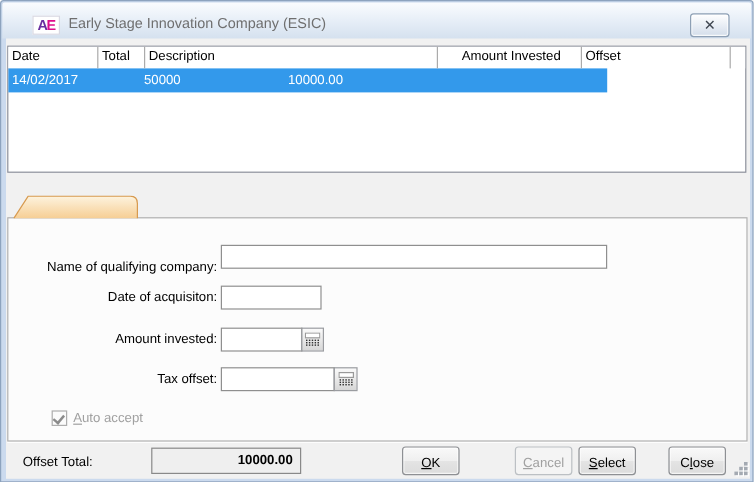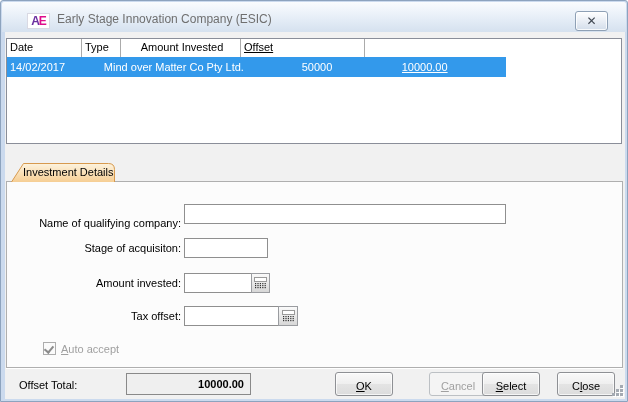--- a/index.html
+++ b/index.html
@@ -26,21 +26,21 @@
 
   .client { position:absolute; left:4px; top:31px; width:620px; height:367px; background:#F1F1F1; }
 
   
   .grid { position:absolute; left:5px; top:37px; width:616px; height:106px;
     background:#fff; border:1px solid #8A8E99; }
   .grid-header { display:flex; height:18px; background:#fff; }
   .gh { padding:2px 0 0 3px; white-space:nowrap; overflow:hidden; }
   .gh + .gh { border-left:1px solid #ABABAB; }
   .c-date{width:74px;} .c-type{width:39px;} .c-desc{width:244px;}
-  .c-amt{width:120px;text-align:center;} .c-off{width:124px;text-decoration:underline;} .c-fill{flex:1;}
+  .c-amt{width:120px;text-align:center;} .c-off{width:124px;} .c-fill{flex:1;}
   .grid-row { display:flex; height:20px; width:499px; background:#3399EB; color:#fff; }
   .gc { padding:4px 0 0 3px; white-space:nowrap; overflow:hidden; }
   .gc.num { text-align:left; padding-left:0; }
   .gc.c-amt { padding-right:8px; } .gc.c-off { padding-right:14px; }
 
   
   .panel { position:absolute; left:5px; top:180px; width:617px; height:187px;
     background:#FCFCFC; border:1px solid #AFAFAF; box-shadow:0 1px 0 #FFFFFF; }
   .tab { position:absolute; left:10px; top:162px; width:104px; height:19px; }
   .tab-label { position:absolute; left:22px; top:165px; color:#000; }
@@ -57,21 +57,21 @@
     background:#FBFBFB; border:1px solid #ADADAD; }
   .checkbox::after { content:""; position:absolute; left:2px; top:1px; width:4px; height:7px;
     border-right:2px solid #8B8B8B; border-bottom:2px solid #8B8B8B; transform:rotate(40deg); }
   .cb-label { position:absolute; left:60px; top:342px; color:#A0A0A0; }
 
   
   .footer-label { position:absolute; left:18px; top:378px; }
   .total-box { position:absolute; left:125px; top:372px; width:125px; height:22px;
     background:#EFEFEF; border:1px solid #898989; text-align:right;
     padding:4px 6px 0 0; font-weight:bold; }
-  .btn { position:absolute; top:371px; width:58px; height:24px;
+  .btn { position:absolute; top:371px; width:48px; height:24px;
     border:1px solid #8E9094; border-radius:3px;
     background:linear-gradient(180deg,#F9F9F9 0%,#EFEFEF 50%,#E4E4E4 51%,#DCDCDC 100%);
     box-shadow:inset 0 0 0 1px rgba(255,255,255,.7);
     font-family:inherit; font-size:11px; color:#000; text-align:center; padding-top:4px; }
   .btn.disabled { color:#A0A0A0; border-color:#BCC0C4;
     background:#F4F4F4; box-shadow:none; }
   .mn { text-decoration:underline; }
 
   .grip-shadow { position:absolute; right:3px; bottom:4px; width:3px; height:3px;
     background:#FFFFFF; box-shadow:0 0 0 0 #fff,-4px 0 #fff,0 -4px #fff,-8px 0 #fff,-4px -4px #fff,0 -8px #fff; }
@@ -92,52 +92,51 @@
     <div class="close-btn">
       <span>✕</span>
     </div>
   </div>
 
   <div class="client"></div>
 
   <div class="grid">
     <div class="grid-header">
       <div class="gh c-date">Date</div>
-      <div class="gh c-type">Type</div>
+      <div class="gh c-type">Total</div>
+      <div class="gh c-desc">Description</div>
       <div class="gh c-amt">Amount Invested</div>
       <div class="gh c-off">Offset</div>
       <div class="gh c-fill"></div>
     </div>
     <div class="grid-row">
       <div class="gc c-date">14/02/2017</div>
       <div class="gc c-type"></div>
-      <div class="gc c-desc">Mind over Matter Co Pty Ltd.</div>
       <div class="gc num c-amt">50000</div>
       <div class="gc num c-off">10000.00</div>
     </div>
   </div>
 
   <div class="panel"></div>
 
   <svg class="tab" width="104" height="19" viewBox="0 0 104 19">
     <defs>
       <linearGradient id="tabg" x1="0" y1="0" x2="0" y2="1">
         <stop offset="0" stop-color="#FDF3DE"></stop>
         <stop offset="1" stop-color="#F6CE94"></stop>
       </linearGradient>
     </defs>
     <path d="M0.5,19 L12.5,0.5 L97.5,0.5 Q103.5,0.5 103.5,6.5 L103.5,19 Z" fill="url(#tabg)"></path>
     <path d="M0.5,19 L12.5,0.5 L97.5,0.5 Q103.5,0.5 103.5,6.5 L103.5,19" fill="none" stroke="#D79A4F" stroke-width="1"></path>
   </svg>
-  <div class="tab-label">Investment Details</div>
 
   <div class="flabel" style="top:216px;">Name of qualifying company:</div>
   <input class="tbox" style="left: 183px; top: 203px; width: 322px;" value="">
 
-  <div class="flabel" style="top:241px;">Stage of acquisiton:</div>
+  <div class="flabel" style="top:241px;">Date of acquisiton:</div>
   <input class="tbox" style="left: 183px; top: 237px; width: 84px;" value="">
 
   <div class="flabel" style="top:276px;">Amount invested:</div>
   <input class="tbox" style="left: 183px; top: 272px; width: 68px;" value="">
   <button class="calc-btn" style="left:250px; top:272px; width:19px;">
     <svg width="13" height="12" viewBox="0 0 13 12">
       <rect x="0.5" y="0.5" width="12" height="4" fill="#FFFFFF" stroke="#9A9A9A"></rect>
       <g fill="#333333">
         <rect x="1" y="6" width="1.2" height="1.2"></rect>
           <rect x="3.4" y="6" width="1.2" height="1.2"></rect>

